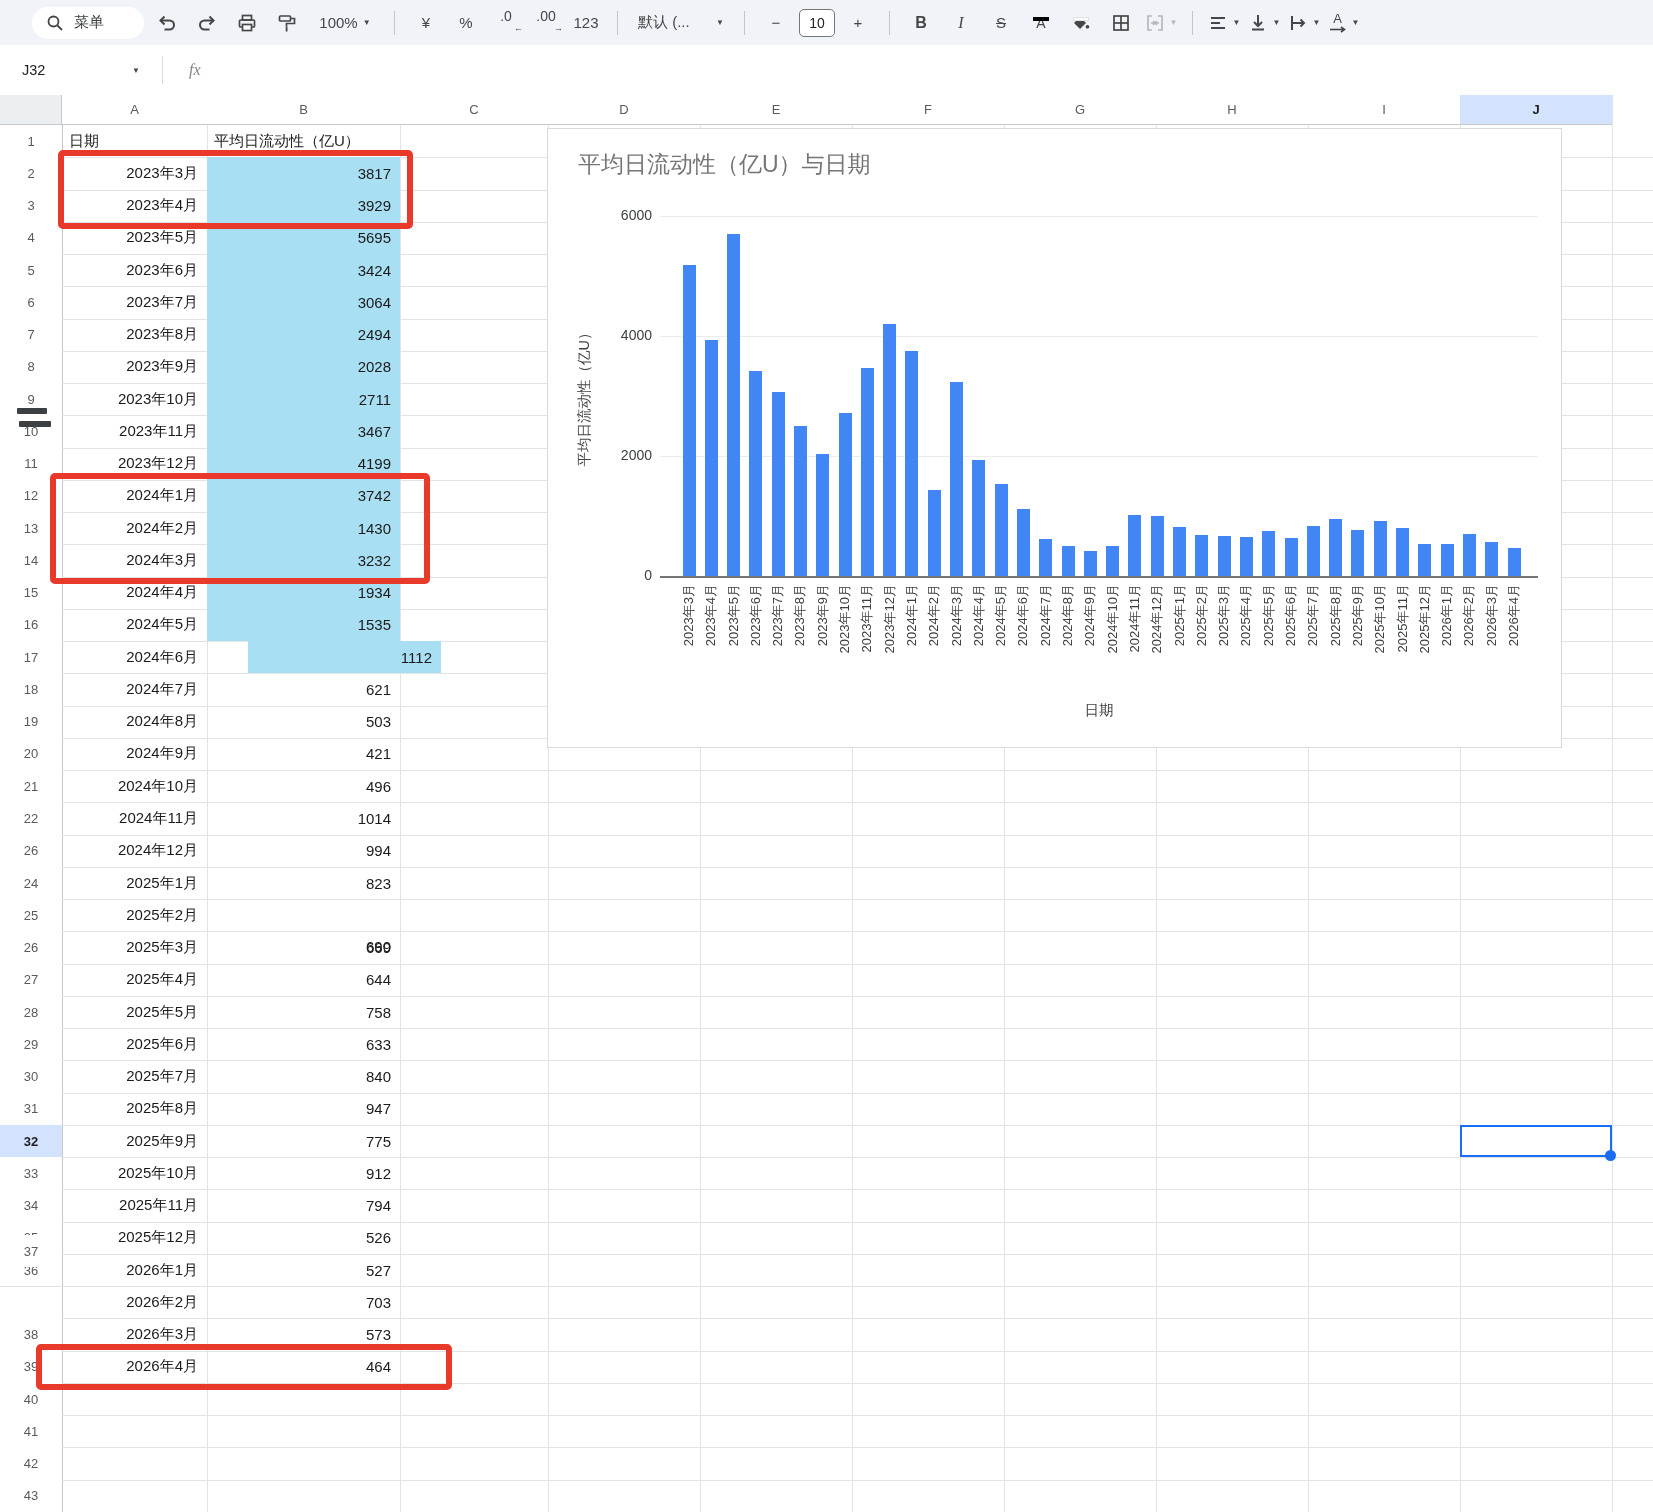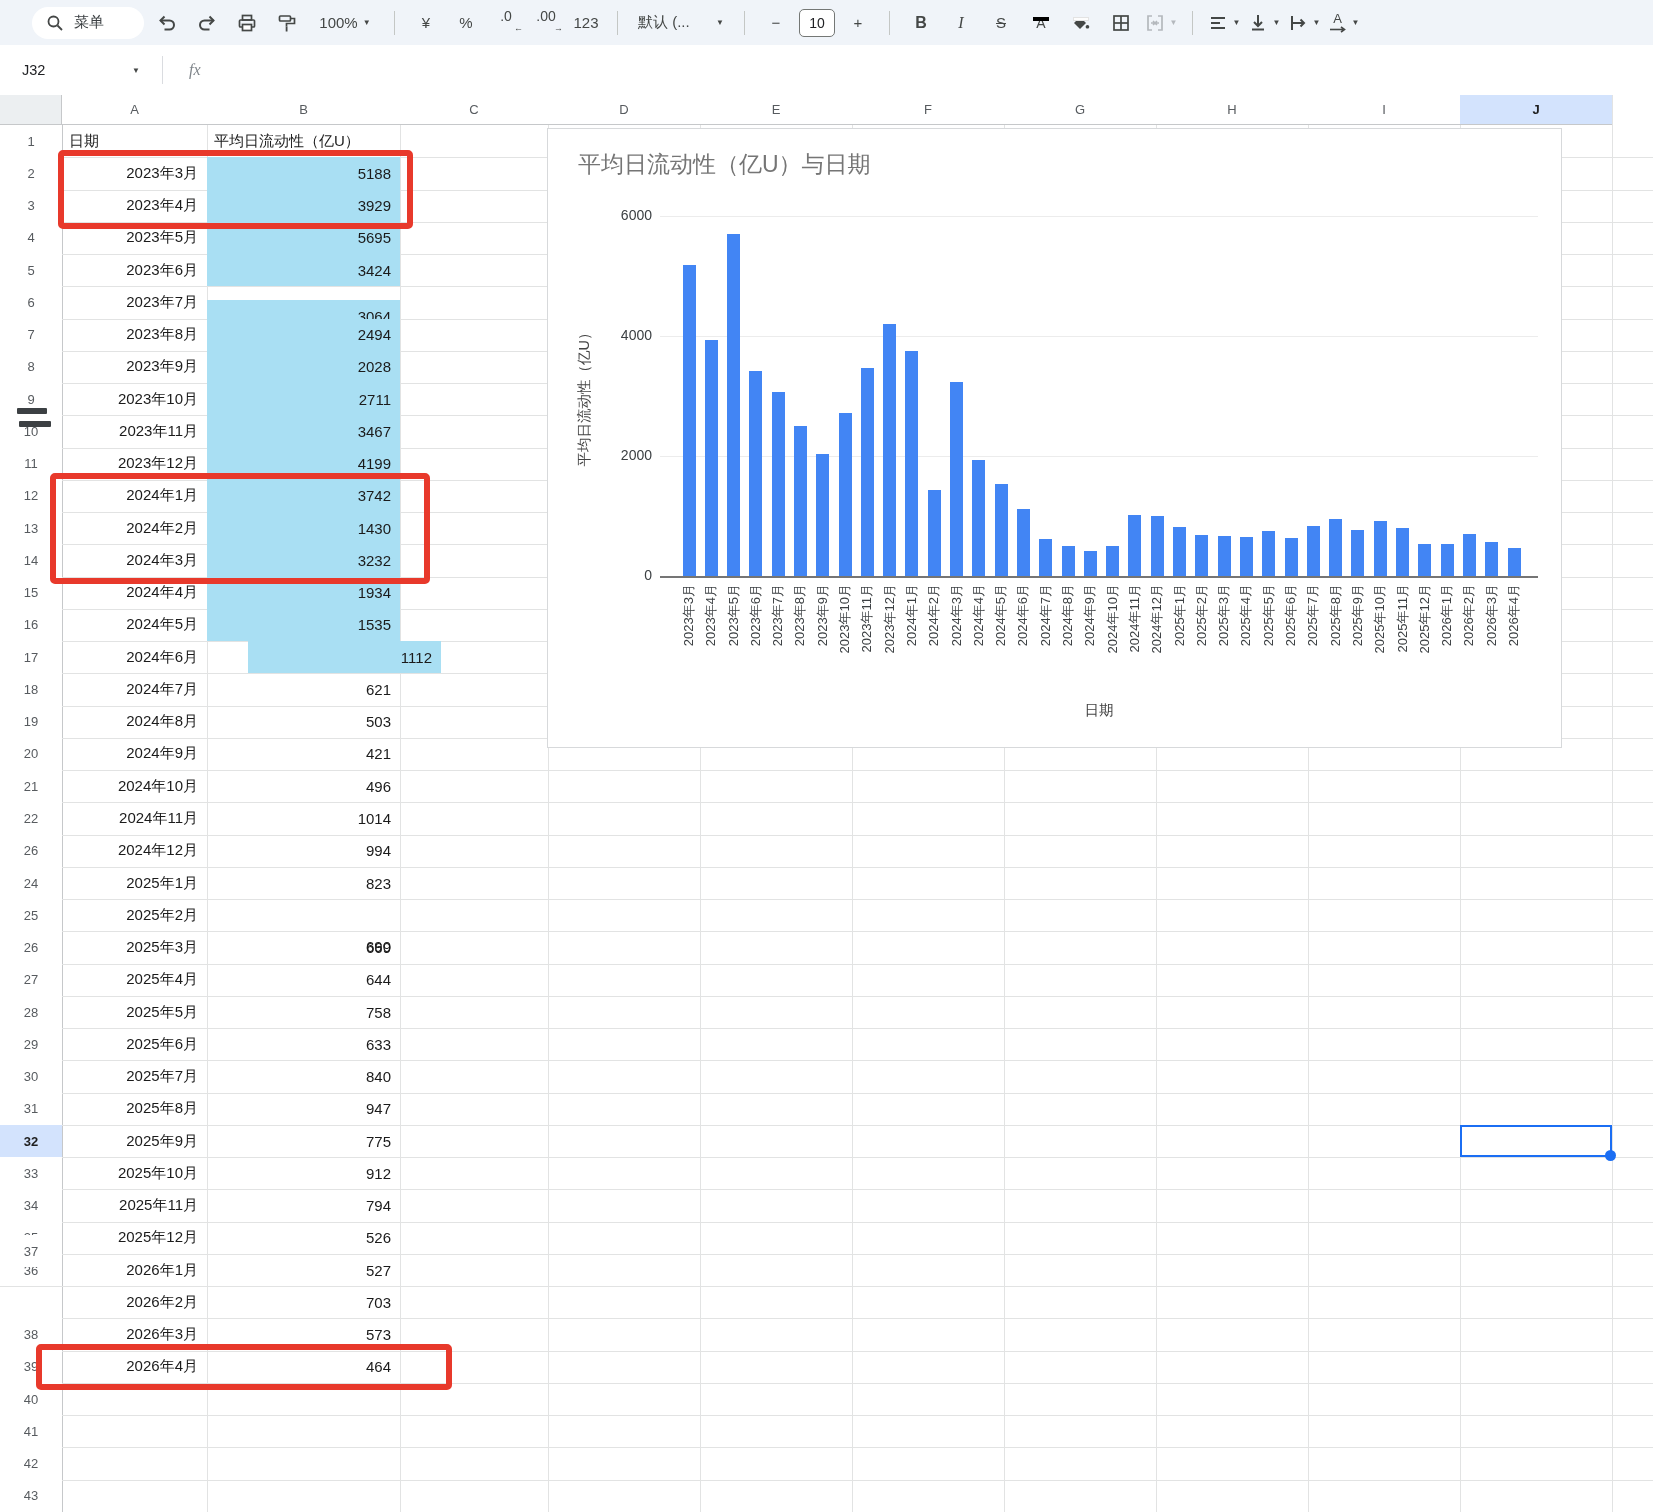--- a/index.html
+++ b/index.html
@@ -420,29 +420,29 @@
     <div class="rownum" style="top: 1255.72px; height: 32.2558px; z-index: 2;">39</div>
     <div class="rownum" style="top: 1287.98px; height: 32.2558px; z-index: 2;">40</div>
     <div class="rownum" style="top: 1320.23px; height: 32.2558px; z-index: 2;">41</div>
     <div class="rownum" style="top: 1352.49px; height: 32.2558px; z-index: 2;">42</div>
     <div class="rownum" style="top: 1384.74px; height: 32.2558px; z-index: 2;">43</div>
     <div class="rowmark" style="left: 17px; top: 313.302px; width: 30px; height: 6px;"></div>
     <div class="rowmark" style="left: 19px; top: 326.302px; width: 32px; height: 6px;"></div>
     <div class="cell left" style="left: 62px; top: 30px; width: 145px; height: 32.2558px; z-index: 2;">日期</div>
     <div class="cell left" style="left: 207px; top: 30px; width: 193px; height: 32.2558px; z-index: 2;">平均日流动性（亿U）</div>
     <div class="cell right" style="left: 62px; top: 62.2558px; width: 145px; height: 32.2558px; z-index: 2;">2023年3月</div>
-    <div class="cell right" style="left: 207px; top: 62.2558px; width: 193px; height: 32.2558px; z-index: 2; background: rgb(169, 223, 243);">5188</div>
+    <div class="cell right" style="left: 207px; top: 62.2558px; width: 193px; height: 32.2558px; z-index: 2; background: rgb(169, 223, 243);">3817</div>
     <div class="cell right" style="left: 62px; top: 94.5116px; width: 145px; height: 32.2558px; z-index: 2;">2023年4月</div>
     <div class="cell right" style="left: 207px; top: 94.5116px; width: 193px; height: 32.2558px; z-index: 2; background: rgb(169, 223, 243);">3929</div>
     <div class="cell right" style="left: 62px; top: 126.767px; width: 145px; height: 32.2558px; z-index: 2;">2023年5月</div>
     <div class="cell right" style="left: 207px; top: 126.767px; width: 193px; height: 32.2558px; z-index: 2; background: rgb(169, 223, 243);">5695</div>
     <div class="cell right" style="left: 62px; top: 159.023px; width: 145px; height: 32.2558px; z-index: 2;">2023年6月</div>
     <div class="cell right" style="left: 207px; top: 159.023px; width: 193px; height: 32.2558px; z-index: 2; background: rgb(169, 223, 243);">3424</div>
     <div class="cell right" style="left: 62px; top: 191.279px; width: 145px; height: 32.2558px; z-index: 2;">2023年7月</div>
-    <div class="cell right" style="left: 207px; top: 191.279px; width: 193px; height: 32.2558px; z-index: 2; background: rgb(169, 223, 243); margin-top: 14px;">3064</div>
+    <div class="cell right" style="left: 207px; top: 191.279px; width: 193px; height: 32.2558px; z-index: 2; background: rgb(169, 223, 243);">3064</div>
     <div class="cell right" style="left: 62px; top: 223.535px; width: 145px; height: 32.2558px; z-index: 2;">2023年8月</div>
     <div class="cell right" style="left: 207px; top: 223.535px; width: 193px; height: 32.2558px; z-index: 2; background: rgb(169, 223, 243);">2494</div>
     <div class="cell right" style="left: 62px; top: 255.791px; width: 145px; height: 32.2558px; z-index: 2;">2023年9月</div>
     <div class="cell right" style="left: 207px; top: 255.791px; width: 193px; height: 32.2558px; z-index: 2; background: rgb(169, 223, 243);">2028</div>
     <div class="cell right" style="left: 62px; top: 288.047px; width: 145px; height: 32.2558px; z-index: 2;">2023年10月</div>
     <div class="cell right" style="left: 207px; top: 288.047px; width: 193px; height: 32.2558px; z-index: 2; background: rgb(169, 223, 243);">2711</div>
     <div class="cell right" style="left: 62px; top: 320.302px; width: 145px; height: 32.2558px; z-index: 2;">2023年11月</div>
     <div class="cell right" style="left: 207px; top: 320.302px; width: 193px; height: 32.2558px; z-index: 2; background: rgb(169, 223, 243);">3467</div>
     <div class="cell right" style="left: 62px; top: 352.558px; width: 145px; height: 32.2558px; z-index: 2;">2023年12月</div>
     <div class="cell right" style="left: 207px; top: 352.558px; width: 193px; height: 32.2558px; z-index: 2; background: rgb(169, 223, 243);">4199</div>

